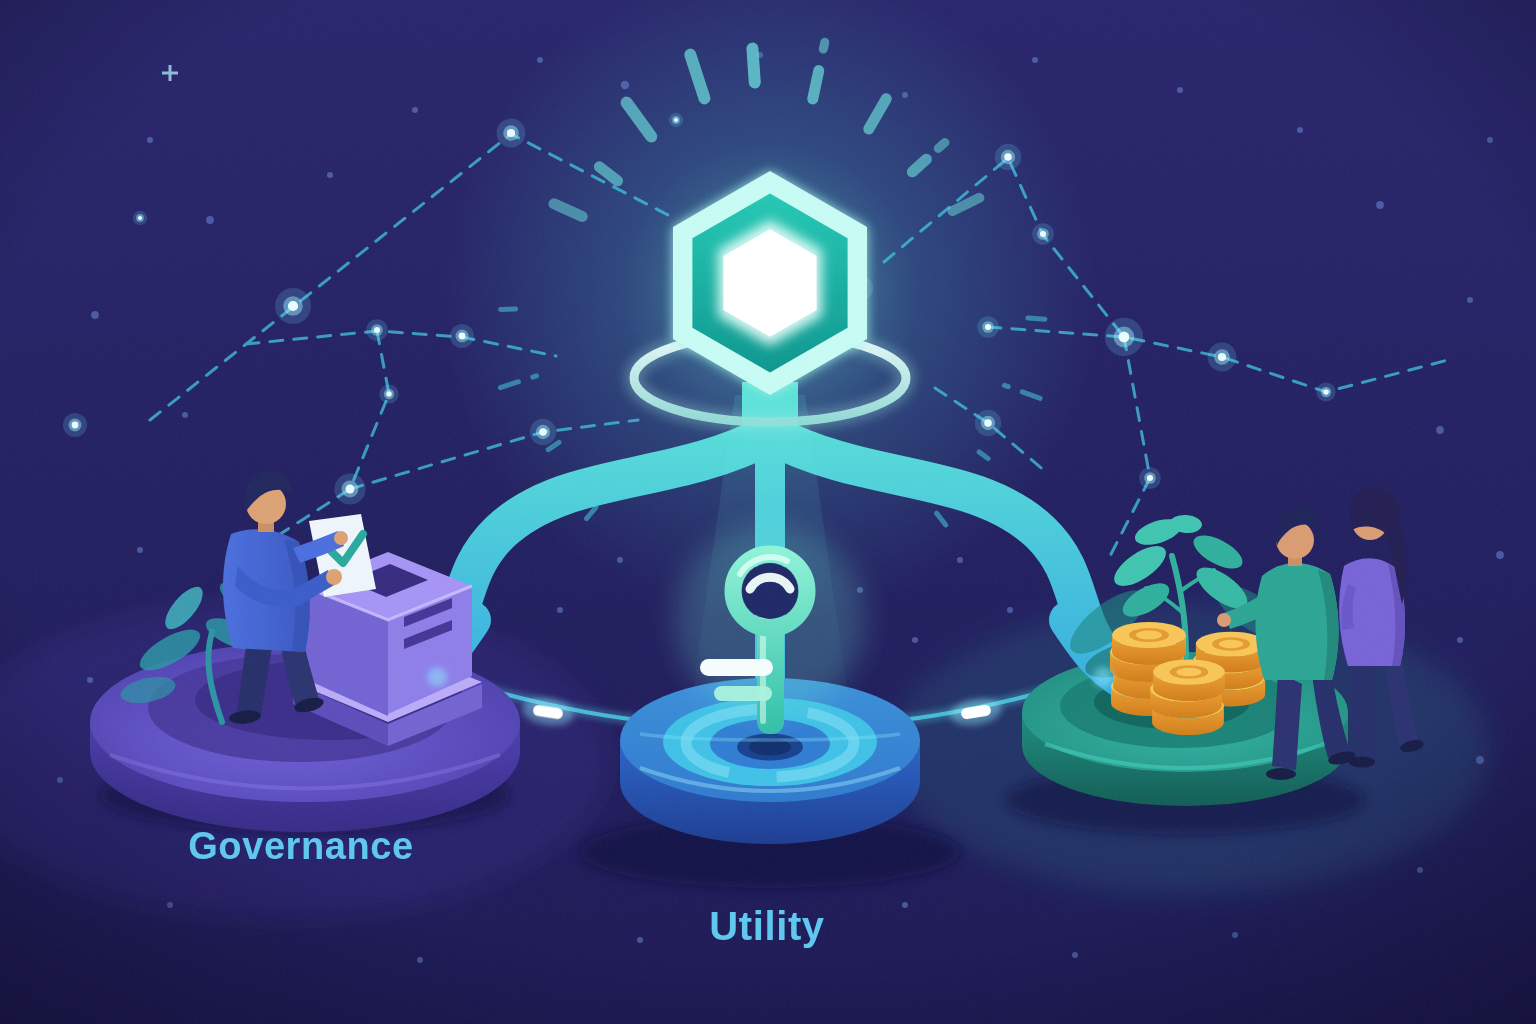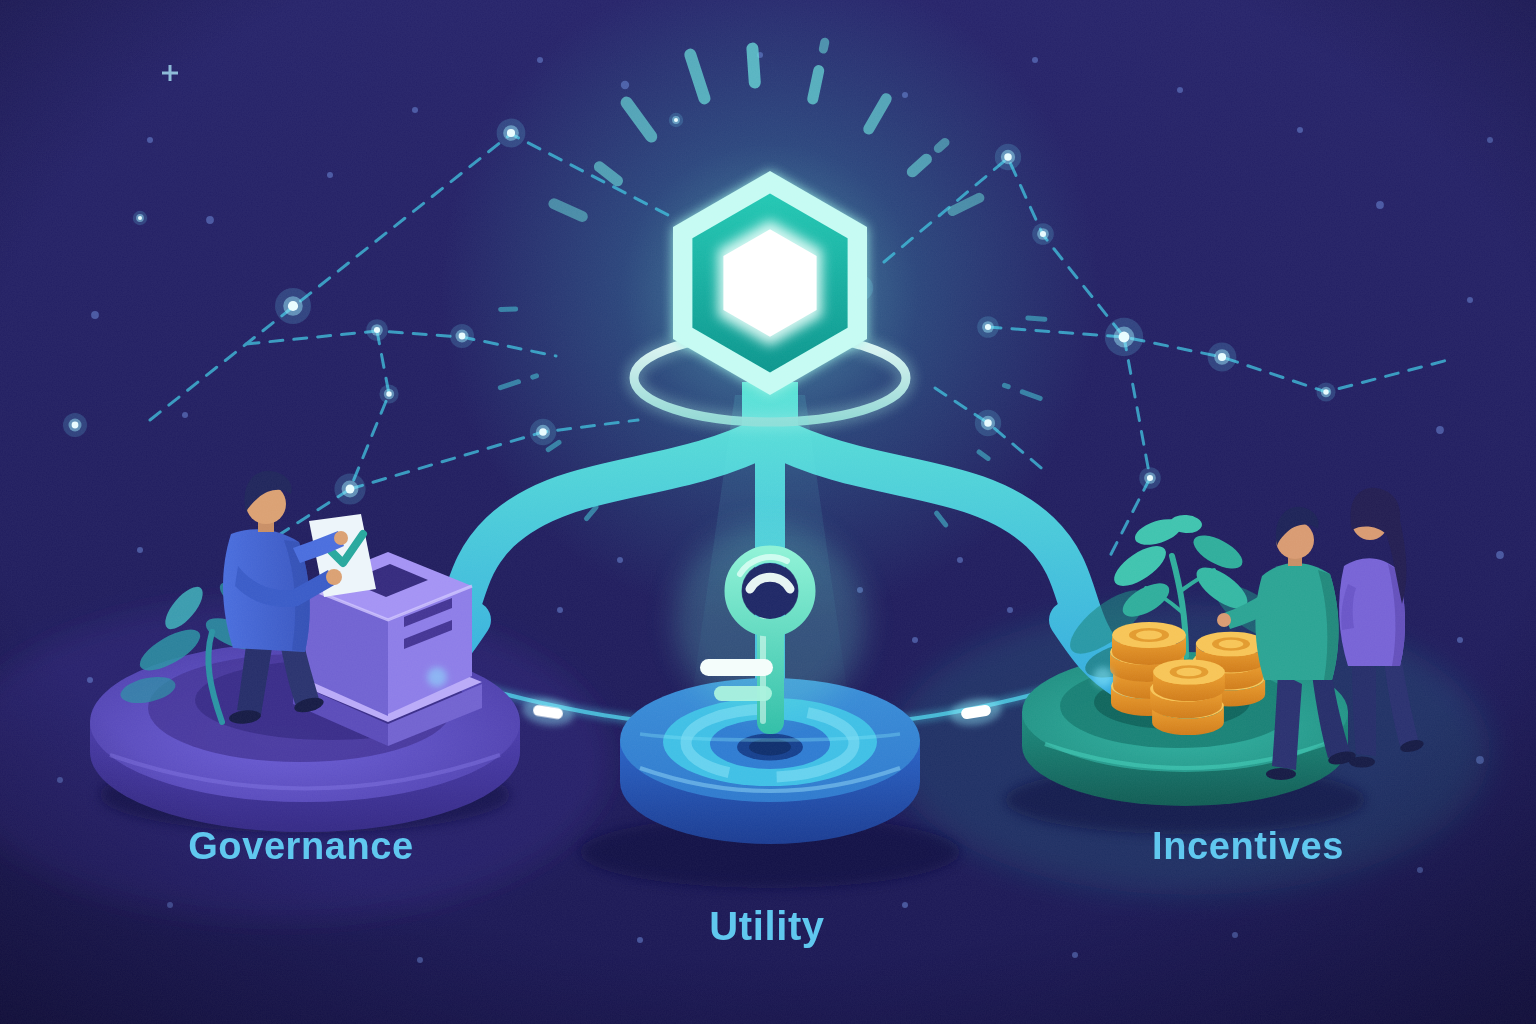--- a/index.html
+++ b/index.html
@@ -427,14 +427,13 @@
     <rect x="-15" y="-5.5" width="30" height="11" rx="5.5" fill="#ffffff"></rect>
   </g>
 </g>
 
 <rect width="1536" height="1024" fill="url(#vig)"></rect>
 <rect width="1536" height="1024" filter="url(#grain)" opacity="0.9"></rect>
 </svg>
 
 <div class="label label-governance">Governance</div>
 <div class="label label-utility">Utility</div>
-<div class="label label-incentives">Incentives</div>
 </div>
 
 </body></html>

